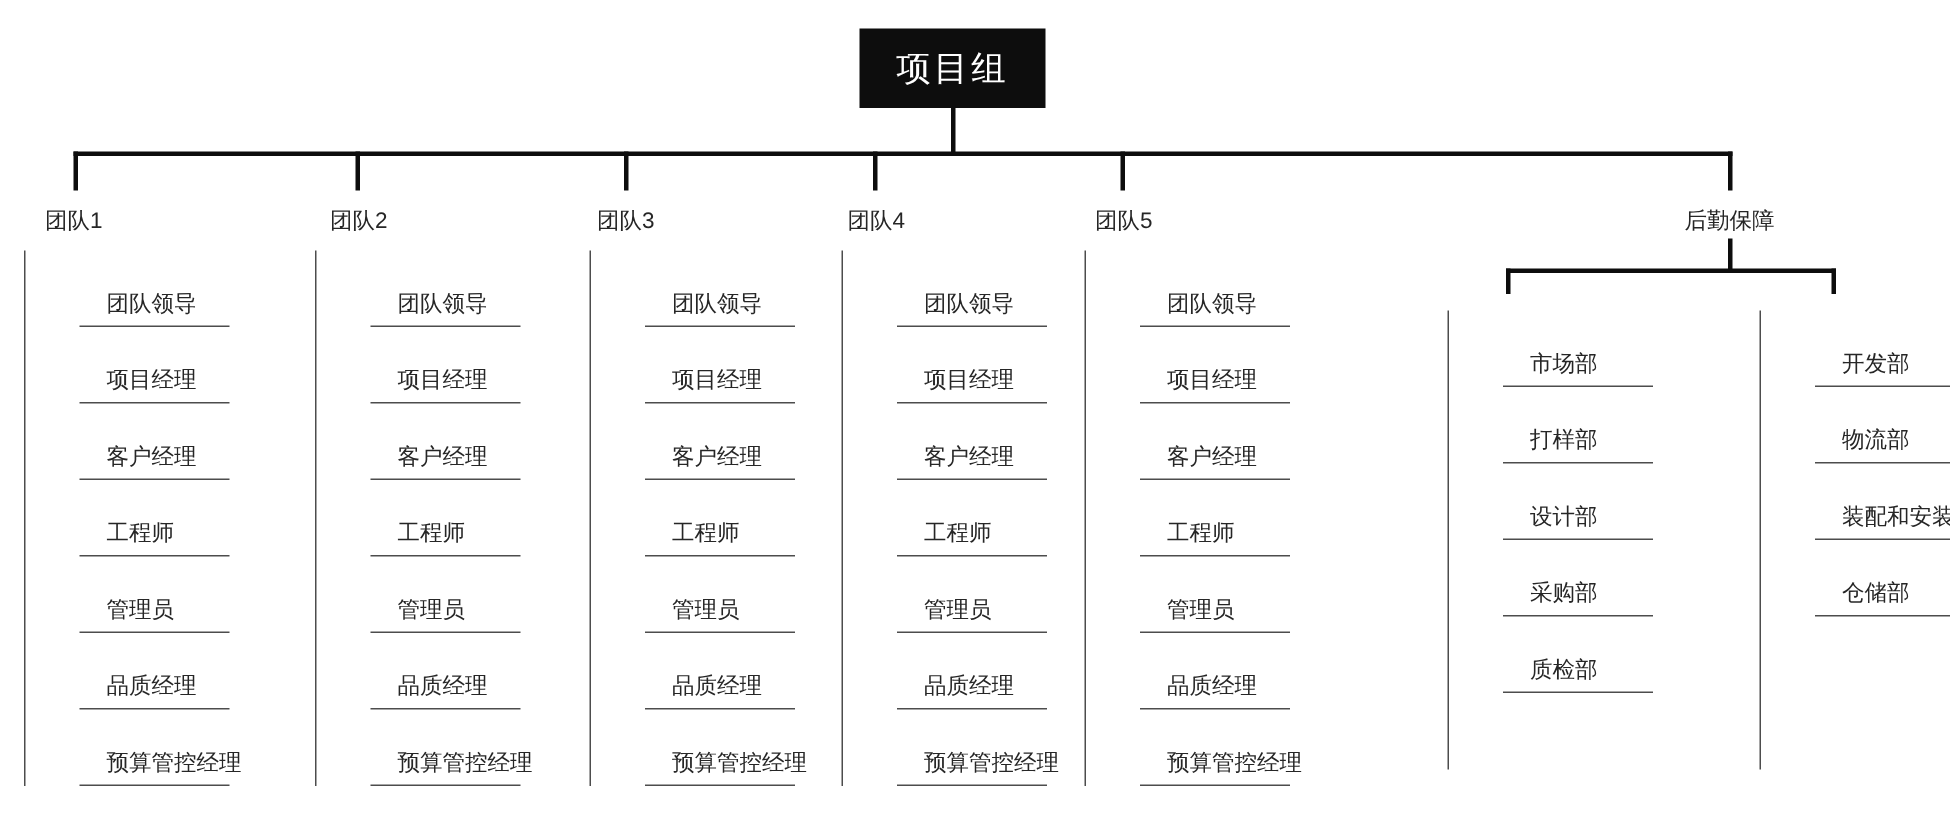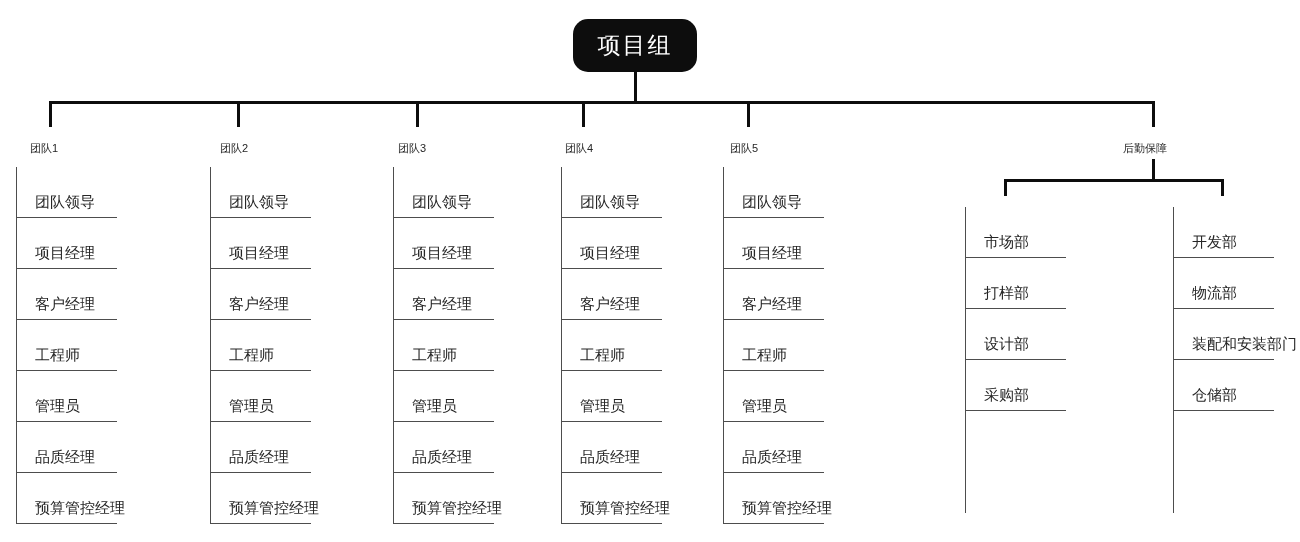--- a/index.html
+++ b/index.html
@@ -13,39 +13,40 @@
     overflow: hidden;
   }
   
   .cline { position: absolute; background: #0d0d0d; }
   
   .root-node {
     position: absolute;
     left: 573px; top: 19px;
     width: 124px; height: 53px;
     background: #0d0d0d;
-    border-radius: 15px;
+    border-radius: 0;
     color: #ffffff;
     display: flex; align-items: center; justify-content: center;
     font-size: 23px;
     letter-spacing: 2px;
   }
   
   .branch-label {
     position: absolute;
     top: 139px;
-    font-size: 11px;
+    font-size: 15px;
     line-height: 18px;
     white-space: nowrap;
   }
   
   .org-col {
     position: absolute;
     width: 100px;
     border-left: 1.5px solid #4d4d4d;
+    padding-left: 36px;
   }
   .team-col { top: 167px; height: 357px; }
   .sub-col  { top: 207px; height: 306px; }
   .org-item {
     box-sizing: border-box;
     height: 51px;
     border-bottom: 1.5px solid #4d4d4d;
     display: flex;
     align-items: flex-end;
     padding: 0 0 5px 18px;
@@ -129,20 +130,21 @@
     <div class="org-item">管理员</div>
     <div class="org-item">品质经理</div>
     <div class="org-item">预算管控经理</div>
   </div>
 
   <div class="org-col sub-col" style="left:965px">
     <div class="org-item">市场部</div>
     <div class="org-item">打样部</div>
     <div class="org-item">设计部</div>
     <div class="org-item">采购部</div>
+    <div class="org-item">质检部</div>
   </div>
 
   <div class="org-col sub-col" style="left:1173px">
     <div class="org-item">开发部</div>
     <div class="org-item">物流部</div>
     <div class="org-item">装配和安装部门</div>
     <div class="org-item">仓储部</div>
   </div>
 
 </div>

